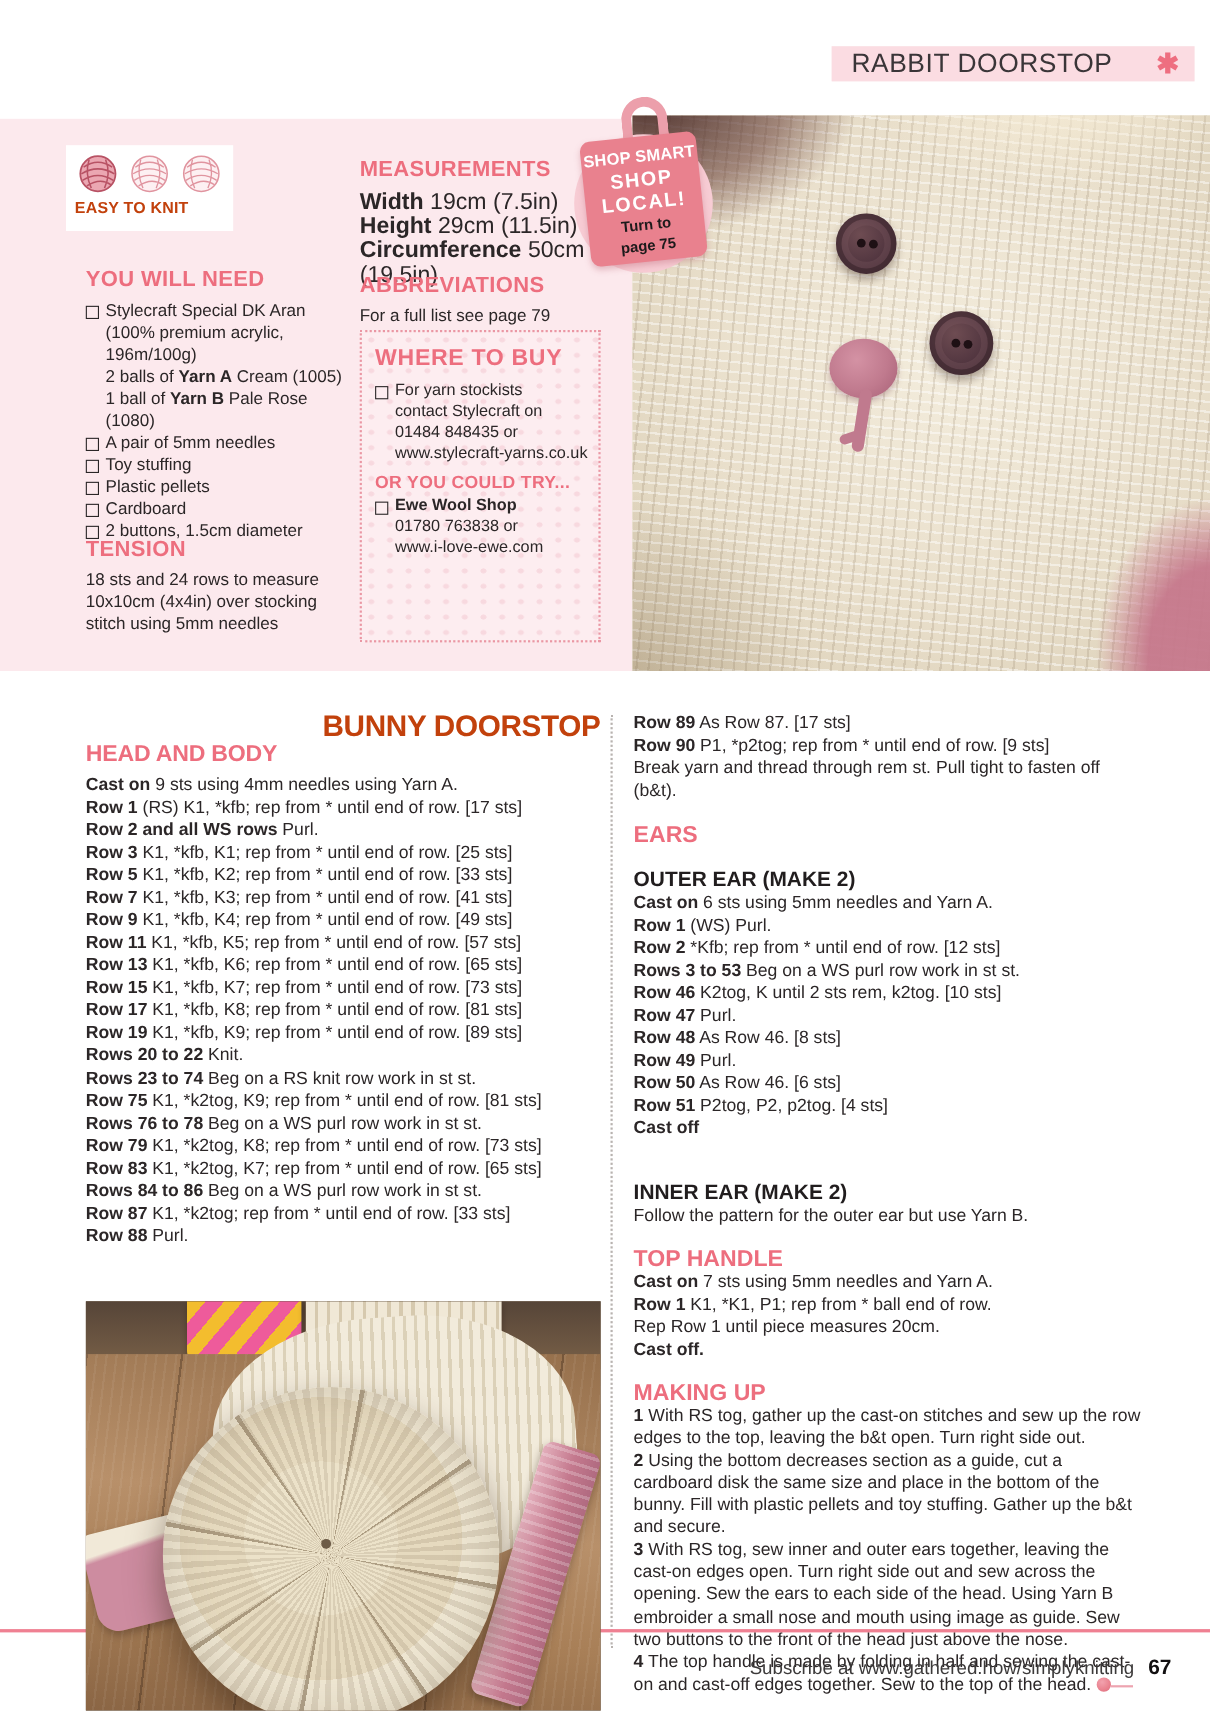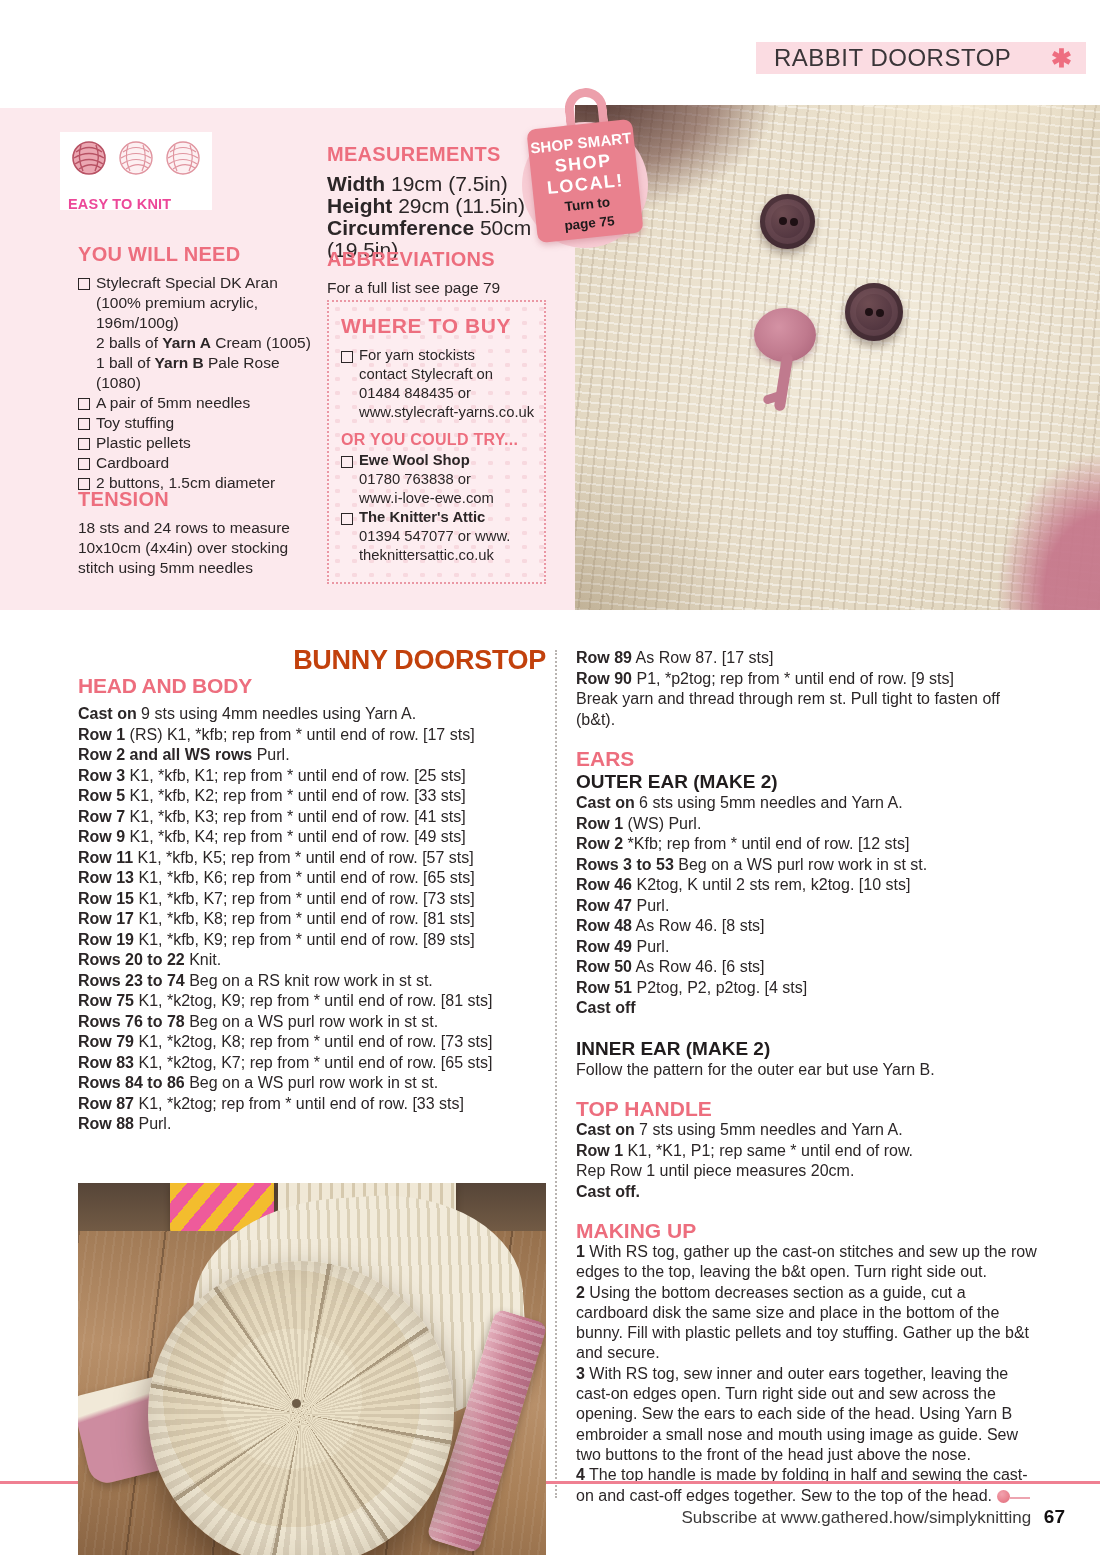--- a/index.html
+++ b/index.html
@@ -23,21 +23,21 @@
 
   
   .info-panel{left:0;top:108px;width:575px;height:502px;background:#fce9ed;}
 
   
   .easy-box{
     left:60px;top:132px;width:152px;height:78px;background:#ffffff;
     padding:6px 8px;box-sizing:border-box;
   }
   .easy-box .balls{display:flex;gap:5px;}
-  .easy-box .label{font-size:14.5px;font-weight:700;color:#ec4899;letter-spacing:.2px;margin-top:16px;}
+  .easy-box .label{font-size:14.5px;font-weight:700;color:#c2410c;letter-spacing:.2px;margin-top:2px;}
 
   .col-head{font-size:20px;font-weight:700;color:#ed6e7e;letter-spacing:.3px;margin-bottom:7px;}
   .small-txt{font-size:15.5px;line-height:20px;color:#2b2627;}
 
   
   .ywn{left:78px;top:243px;width:250px;}
   .chk-item{display:flex;margin-bottom:0;}
   .cbox{
     width:10px;height:10px;border:1.6px solid #2b2627;flex:0 0 auto;
     margin:5px 6px 0 0;background:transparent;
@@ -107,21 +107,21 @@
   }
   .nose-strand{position:absolute;background:#c07a8e;border-radius:6px;}
 
   
   .pat-left{left:78px;top:646px;width:468px;}
   .pat-right{left:576px;top:648px;width:466px;}
   .divider{left:555px;top:650px;height:848px;width:0;border-left:2px dotted #b8b3b0;}
   .pat-title{font-size:27px;font-weight:700;color:#c2410c;letter-spacing:-.3px;line-height:28px;text-align:right;}
   .pat-sub{font-size:21px;font-weight:700;color:#ed6e7e;letter-spacing:-.2px;line-height:24px;margin-bottom:6px;}
   .sec-h{font-size:21px;font-weight:700;color:#ed6e7e;line-height:23px;margin-top:17px;}
-  .sec-h2{font-size:19px;font-weight:700;color:#211d1e;line-height:23px;}
+  .sec-h2{font-size:19px;font-weight:700;color:#211d1e;line-height:23px;margin-top:18px;}
   .pl{font-size:16px;line-height:20.5px;color:#2b2627;}
   .step{font-size:16px;line-height:20.3px;color:#2b2627;}
   .gap18{height:18px;}
   .end-marker{
     display:inline-block;width:13px;height:13px;border-radius:50%;
     background:radial-gradient(circle at 38% 32%, #f2a2ae, #e9818e 60%, #d96a7c);
     vertical-align:-2px;margin-left:5px;
   }
   .end-line{display:inline-block;width:20px;height:2px;background:#eda4b0;vertical-align:2px;}
 
@@ -291,28 +291,20 @@
   </div>
   <div class="wtb-sub">OR YOU COULD TRY...</div>
   <div class="chk-item">
     <span class="cbox"></span>
     <div class="chk-text small-txt">
       <div style="font-weight:700;">Ewe Wool Shop</div>
       <div>01780 763838 or</div>
       <div>www.i-love-ewe.com</div>
     </div>
   </div>
-  <div class="chk-item">
-    <span class="cbox"></span>
-    <div class="chk-text small-txt">
-      <div style="font-weight:700;">The Knitter's Attic</div>
-      <div>01394 547077 or www.</div>
-      <div>theknittersattic.co.uk</div>
-    </div>
-  </div>
 </div>
 
 <div class="abs pat-left">
   <div class="pat-title">BUNNY DOORSTOP</div>
   <div class="pat-sub">HEAD AND BODY</div>
   <div>
       <div class="pl"><b>Cast on</b><span> 9 sts using 4mm needles using Yarn A.</span></div>
       <div class="pl"><b>Row 1</b><span> (RS) K1, *kfb; rep from * until end of row. [17 sts]</span></div>
       <div class="pl"><b>Row 2 and all WS rows</b><span> Purl.</span></div>
       <div class="pl"><b>Row 3</b><span> K1, *kfb, K1; rep from * until end of row. [25 sts]</span></div>
@@ -358,21 +350,21 @@
       <div class="pl"><b>Row 50</b><span> As Row 46. [6 sts]</span></div>
       <div class="pl"><b>Row 51</b><span> P2tog, P2, p2tog. [4 sts]</span></div>
       <div class="pl"><b>Cast off</b><span></span></div>
     </div>
   <div class="gap18"></div>
   <div class="sec-h2">INNER EAR (MAKE 2)</div>
   <div class="pl">Follow the pattern for the outer ear but use Yarn B.</div>
   <div class="sec-h">TOP HANDLE</div>
   <div>
       <div class="pl"><b>Cast on</b><span> 7 sts using 5mm needles and Yarn A.</span></div>
-      <div class="pl"><b>Row 1</b><span> K1, *K1, P1; rep same * until end of row.</span></div>
+      <div class="pl"><b>Row 1</b><span> K1, *K1, P1; rep from * ball end of row.</span></div>
       <div class="pl"><b></b><span>Rep Row 1 until piece measures 20cm.</span></div>
       <div class="pl"><b>Cast off.</b><span></span></div>
     </div>
   <div class="sec-h">MAKING UP</div>
   <div class="step"><b>1</b><span> With RS tog, gather up the cast-on stitches and sew up the row edges to the top, leaving the b&amp;t open. Turn right side out.</span></div>
   <div class="step"><b>2</b><span> Using the bottom decreases section as a guide, cut a cardboard disk the same size and place in the bottom of the bunny. Fill with plastic pellets and toy stuffing. Gather up the b&amp;t and secure.</span></div>
   <div class="step"><b>3</b><span> With RS tog, sew inner and outer ears together, leaving the cast-on edges open. Turn right side out and sew across the opening. Sew the ears to each side of the head. Using Yarn B embroider a small nose and mouth using image as guide. Sew two buttons to the front of the head just above the nose.</span></div>
   <div class="step"><b>4</b><span> The top handle is made by folding in half and sewing the cast-on and cast-off edges together. Sew to the top of the head.</span><span class="end-marker"></span><span class="end-line"></span></div>
 </div>
 

